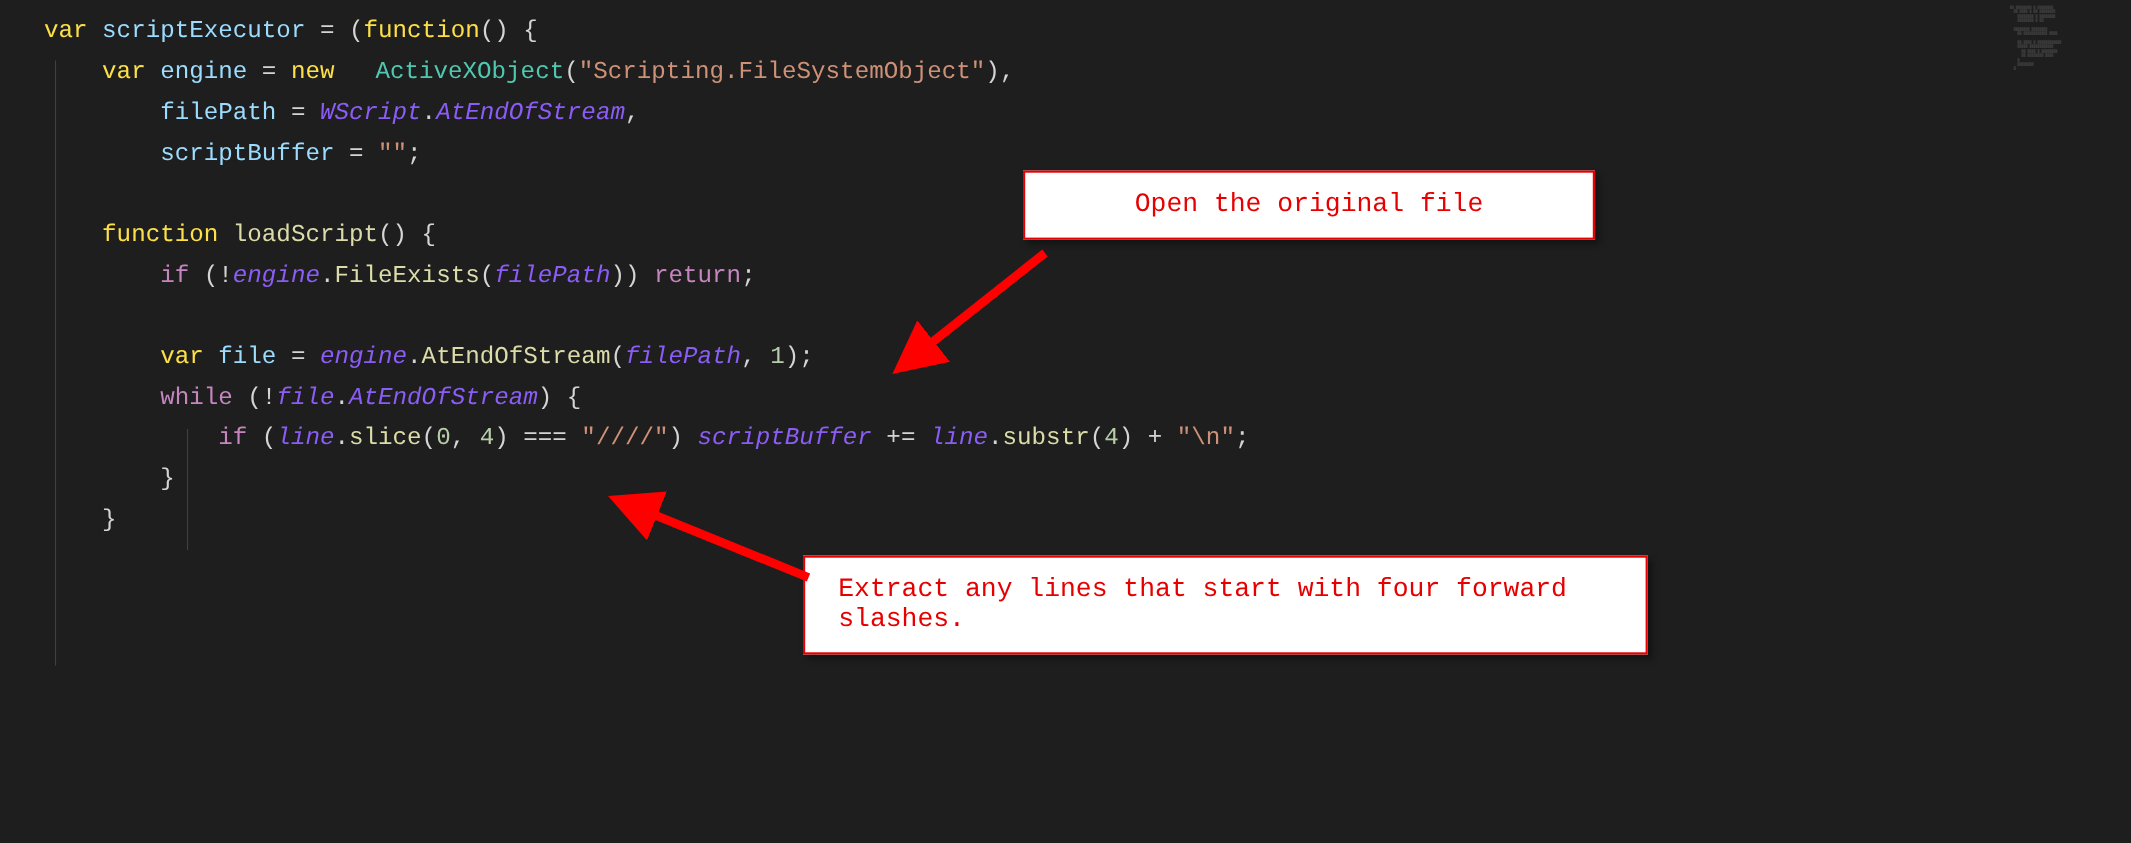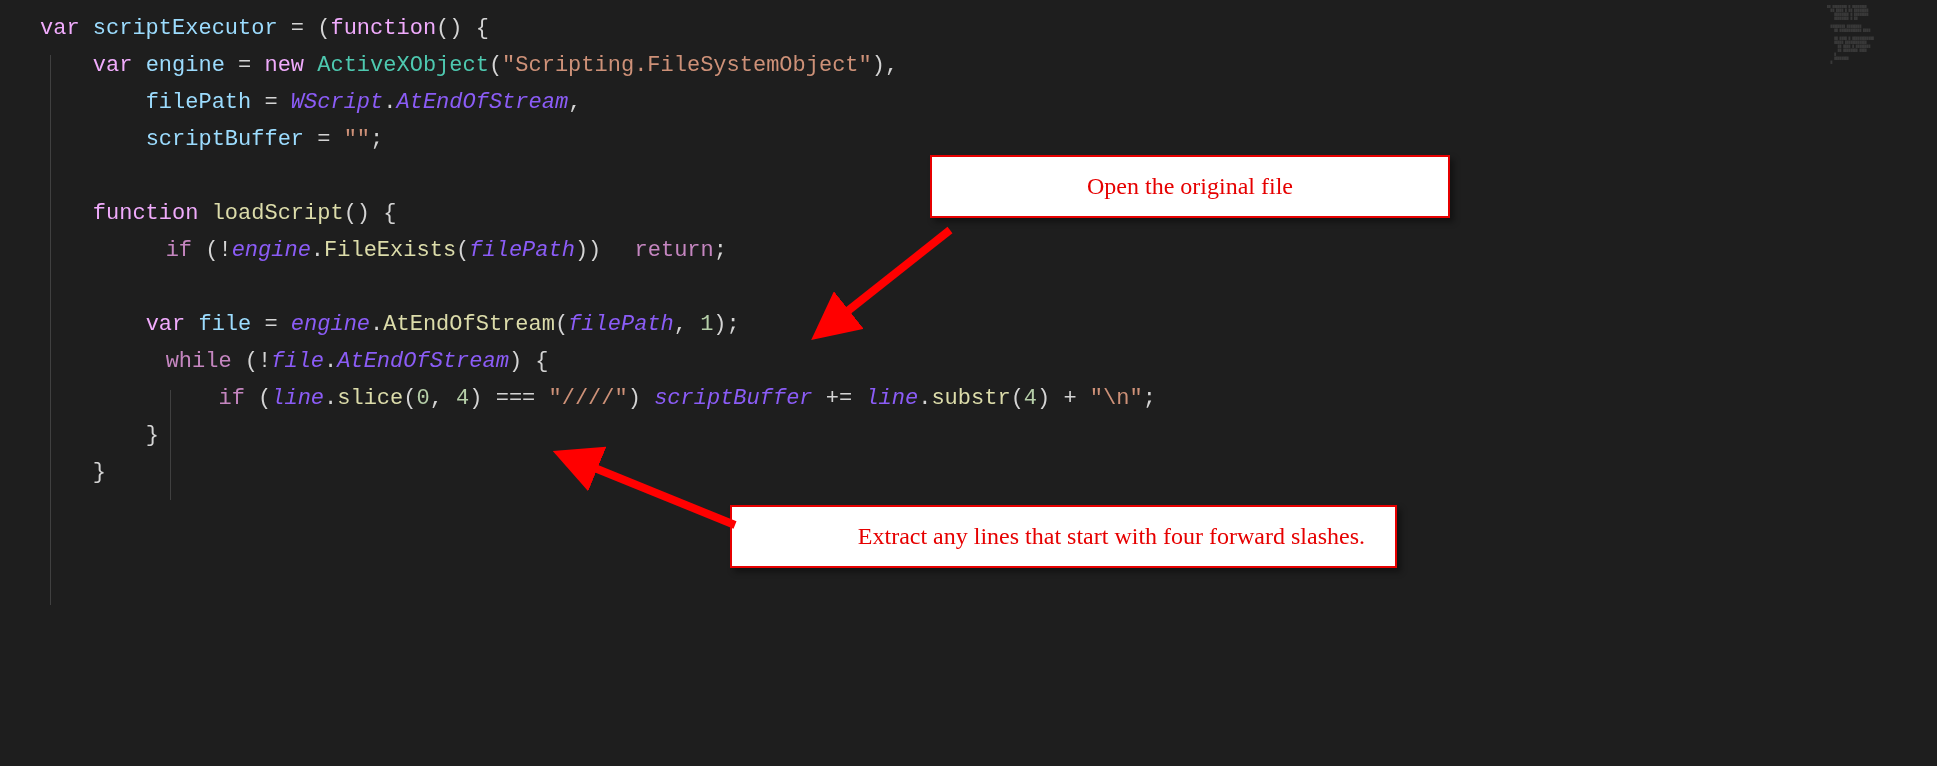--- a/index.html
+++ b/index.html
@@ -27,42 +27,42 @@
   }
   .gutter-line2 {
     position: absolute;
     left: 170px;
     top: 390px;
     width: 1px;
     height: 110px;
     background: #404040;
   }
   pre { font-family: inherit; white-space: pre; }
-  .kw { color: #f0abfc; }
-  .ctrl { color: #c586c0; margin-left: 20px; }
+  .kw { color: #fde047; }
+  .ctrl { color: #c586c0; }
   .var { color: #9cdcfe; margin-top: 24px; }
   .fn { color: #dcdcaa; }
-  .type { color: #4ec9b0; }
+  .type { color: #4ec9b0; margin-left: 24px; }
   .obj { color: #8b5cf6; font-style: italic; }
   .str { color: #ce9178; }
   .num { color: #b5cea8; }
   .punc { color: #d4d4d4; }
 
   .callout {
     position: absolute;
     background: #ffffff;
     border: 2px solid #e60000;
     padding: 16px 30px;
-    font-family: Liberation Serif, serif;
+    font-family: Liberation Mono, monospace;
     font-size: 24px;
     color: #e60000;
     box-shadow: 4px 4px 6px rgba(0,0,0,0.4);
   }
   .callout1 { top: 155px; left: 930px; width: 520px; text-align: center; }
-  .callout2 { top: 505px; left: 730px; width: 667px; text-align: right; }
+  .callout2 { top: 505px; left: 730px; width: 768px; text-align: left; }
 
   .arrow1 {
     position: absolute;
     top: 225px;
     left: 810px;
     width: 160px;
     height: 120px;
     pointer-events: none;
   }
   .arrow2 {

